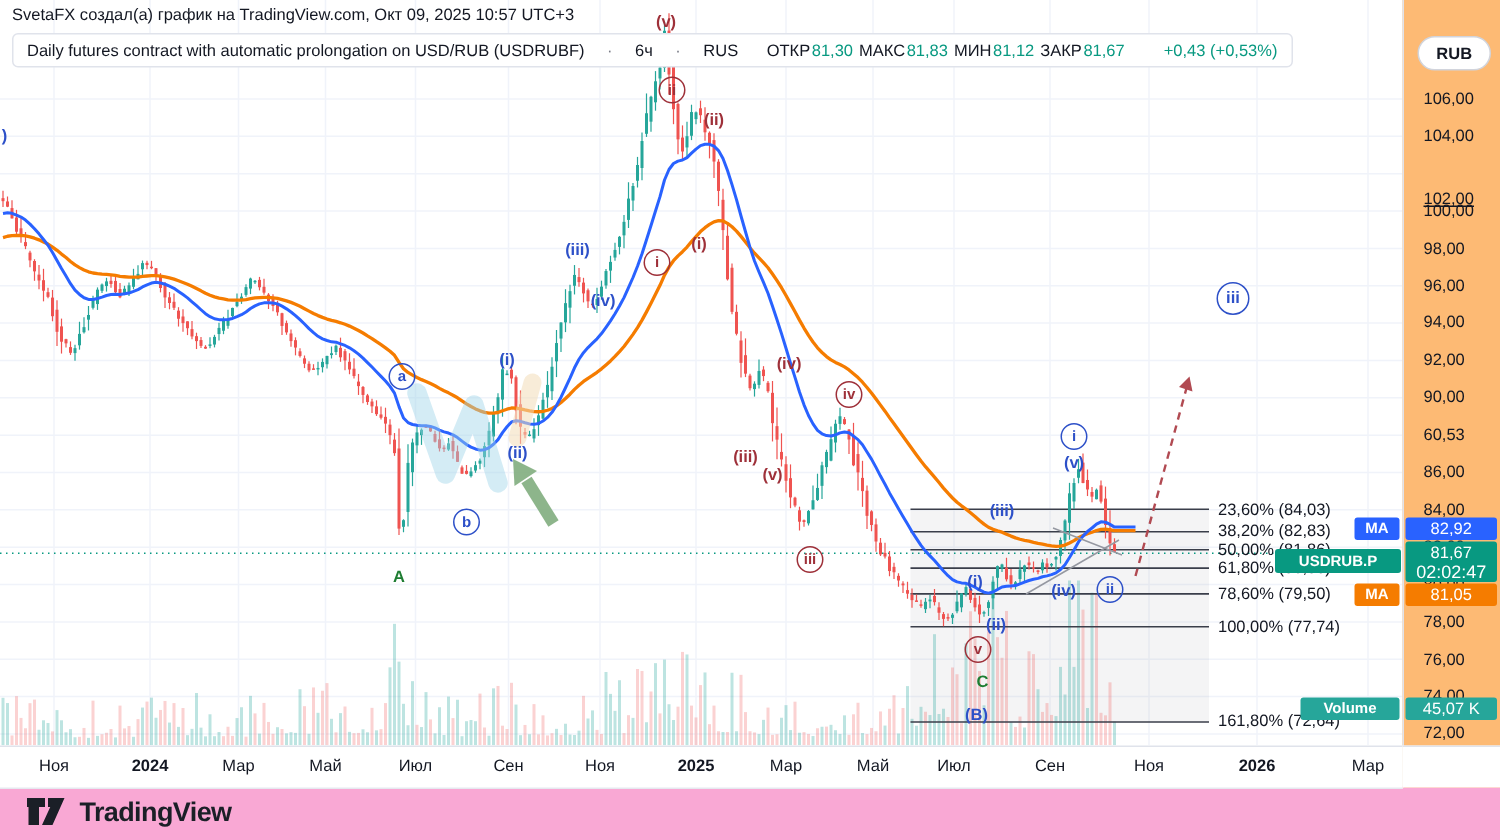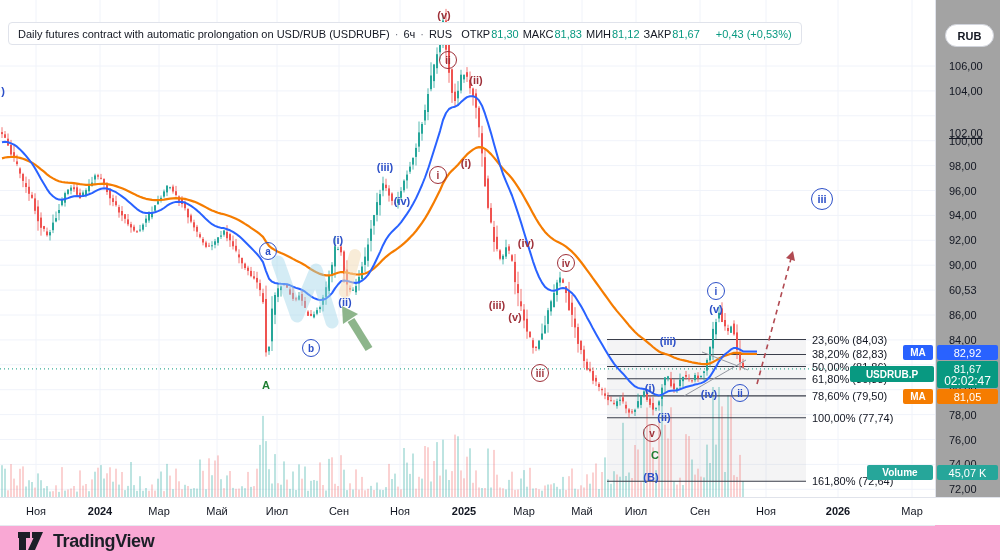--- a/index.html
+++ b/index.html
@@ -2,29 +2,29 @@
 <html><head>
 <meta charset="utf-8">
 <style>
   html,body{margin:0;padding:0;background:#fff;}
   #app{position:relative;width:1000px;height:560px;background:#fff;overflow:hidden;
        font-family:"Liberation Sans",sans-serif;color:#131722;}
   #chart-wrap{position:absolute;left:0;top:0;width:935px;height:497px;}
   #chart-wrap svg{position:absolute;left:0;top:0;}
   
   #byline{position:absolute;left:8px;top:4px;font-size:11px;color:#131722;white-space:nowrap;}
-  #legend{position:absolute;left:8px;top:22px;height:21px;display:flex;align-items:center;gap:5px;
+  #legend{position:absolute;left:8px;top:22px;height:21px;display:flex;align-items:center;gap:15px;
           padding:0 9px;background:#fff;border:1px solid #e0e3eb;border-radius:4px;font-size:11px;
           white-space:nowrap;z-index:6;}
   #legend .sep{color:#787b86;}
   #legend .fld{color:#131722;margin-left:4px;}
   #legend .val{color:#089981;margin-left:1px;}
   #legend .chg{color:#089981;margin-left:11px;}
   
-  #price-axis{position:absolute;left:935px;top:0;width:65px;height:525px;background:#a3a3a3;
+  #price-axis{position:absolute;left:935px;top:0;width:65px;height:525px;background:#fdba74;
               border-left:1px solid #e0e3eb;z-index:5;}
   .pt{position:absolute;left:13px;transform:translateY(-50%);font-size:11px;color:#131722;}
   #rub-btn{position:absolute;left:9px;top:24px;width:47px;height:21px;border:1px solid #d1d4dc;
            border-radius:12px;background:#fff;display:flex;align-items:center;justify-content:center;
            font-size:11px;font-weight:600;color:#131722;}
   .axlbl{position:absolute;color:#fff;font-size:11px;display:flex;align-items:center;justify-content:center;
          border-radius:2px;z-index:7;}
   .tag{position:absolute;color:#fff;font-size:10px;font-weight:600;display:flex;align-items:center;
        justify-content:center;border-radius:2px;z-index:7;}
   #sym-box{flex-direction:column;line-height:12px;}
@@ -889,20 +889,21 @@
       <div class="wl" style="left: 650px; top: 388px; color: rgb(45, 80, 200);">(i)</div>
       <div class="wl" style="left: 709px; top: 394px; color: rgb(45, 80, 200);">(iv)</div>
       <div class="wl circ" style="left: 740px; top: 393px; color: rgb(45, 80, 200); border-color: rgb(45, 80, 200);">ii</div>
       <div class="wl" style="left: 664px; top: 417px; color: rgb(45, 80, 200);">(ii)</div>
       <div class="wl circ" style="left: 652px; top: 433px; color: rgb(158, 48, 57); border-color: rgb(158, 48, 57);">v</div>
       <div class="wl" style="left: 655px; top: 455px; color: rgb(30, 125, 50);">C</div>
       <div class="wl" style="left: 651px; top: 477px; color: rgb(45, 80, 200);">(B)</div>
       <div class="wl" style="left: 937px; top: 86px; color: rgb(45, 80, 200);">(</div>
     </div>
 
+  <div id="byline">SvetaFX создал(а) график на TradingView.com, Окт 09, 2025 10:57 UTC+3</div>
 
   <div id="legend">
     <span>Daily futures contract with automatic prolongation on USD/RUB (USDRUBF)</span>
     <span class="sep">·</span>
     <span>6ч</span>
     <span class="sep">·</span>
     <span>RUS</span>
     <span id="ohlc"><span class="fld">ОТКР</span><span class="val">81,30</span><span class="fld">МАКС</span><span class="val">81,83</span><span class="fld">МИН</span><span class="val">81,12</span><span class="fld">ЗАКР</span><span class="val">81,67</span></span>
     <span class="chg">+0,43 (+0,53%)</span>
   </div>

